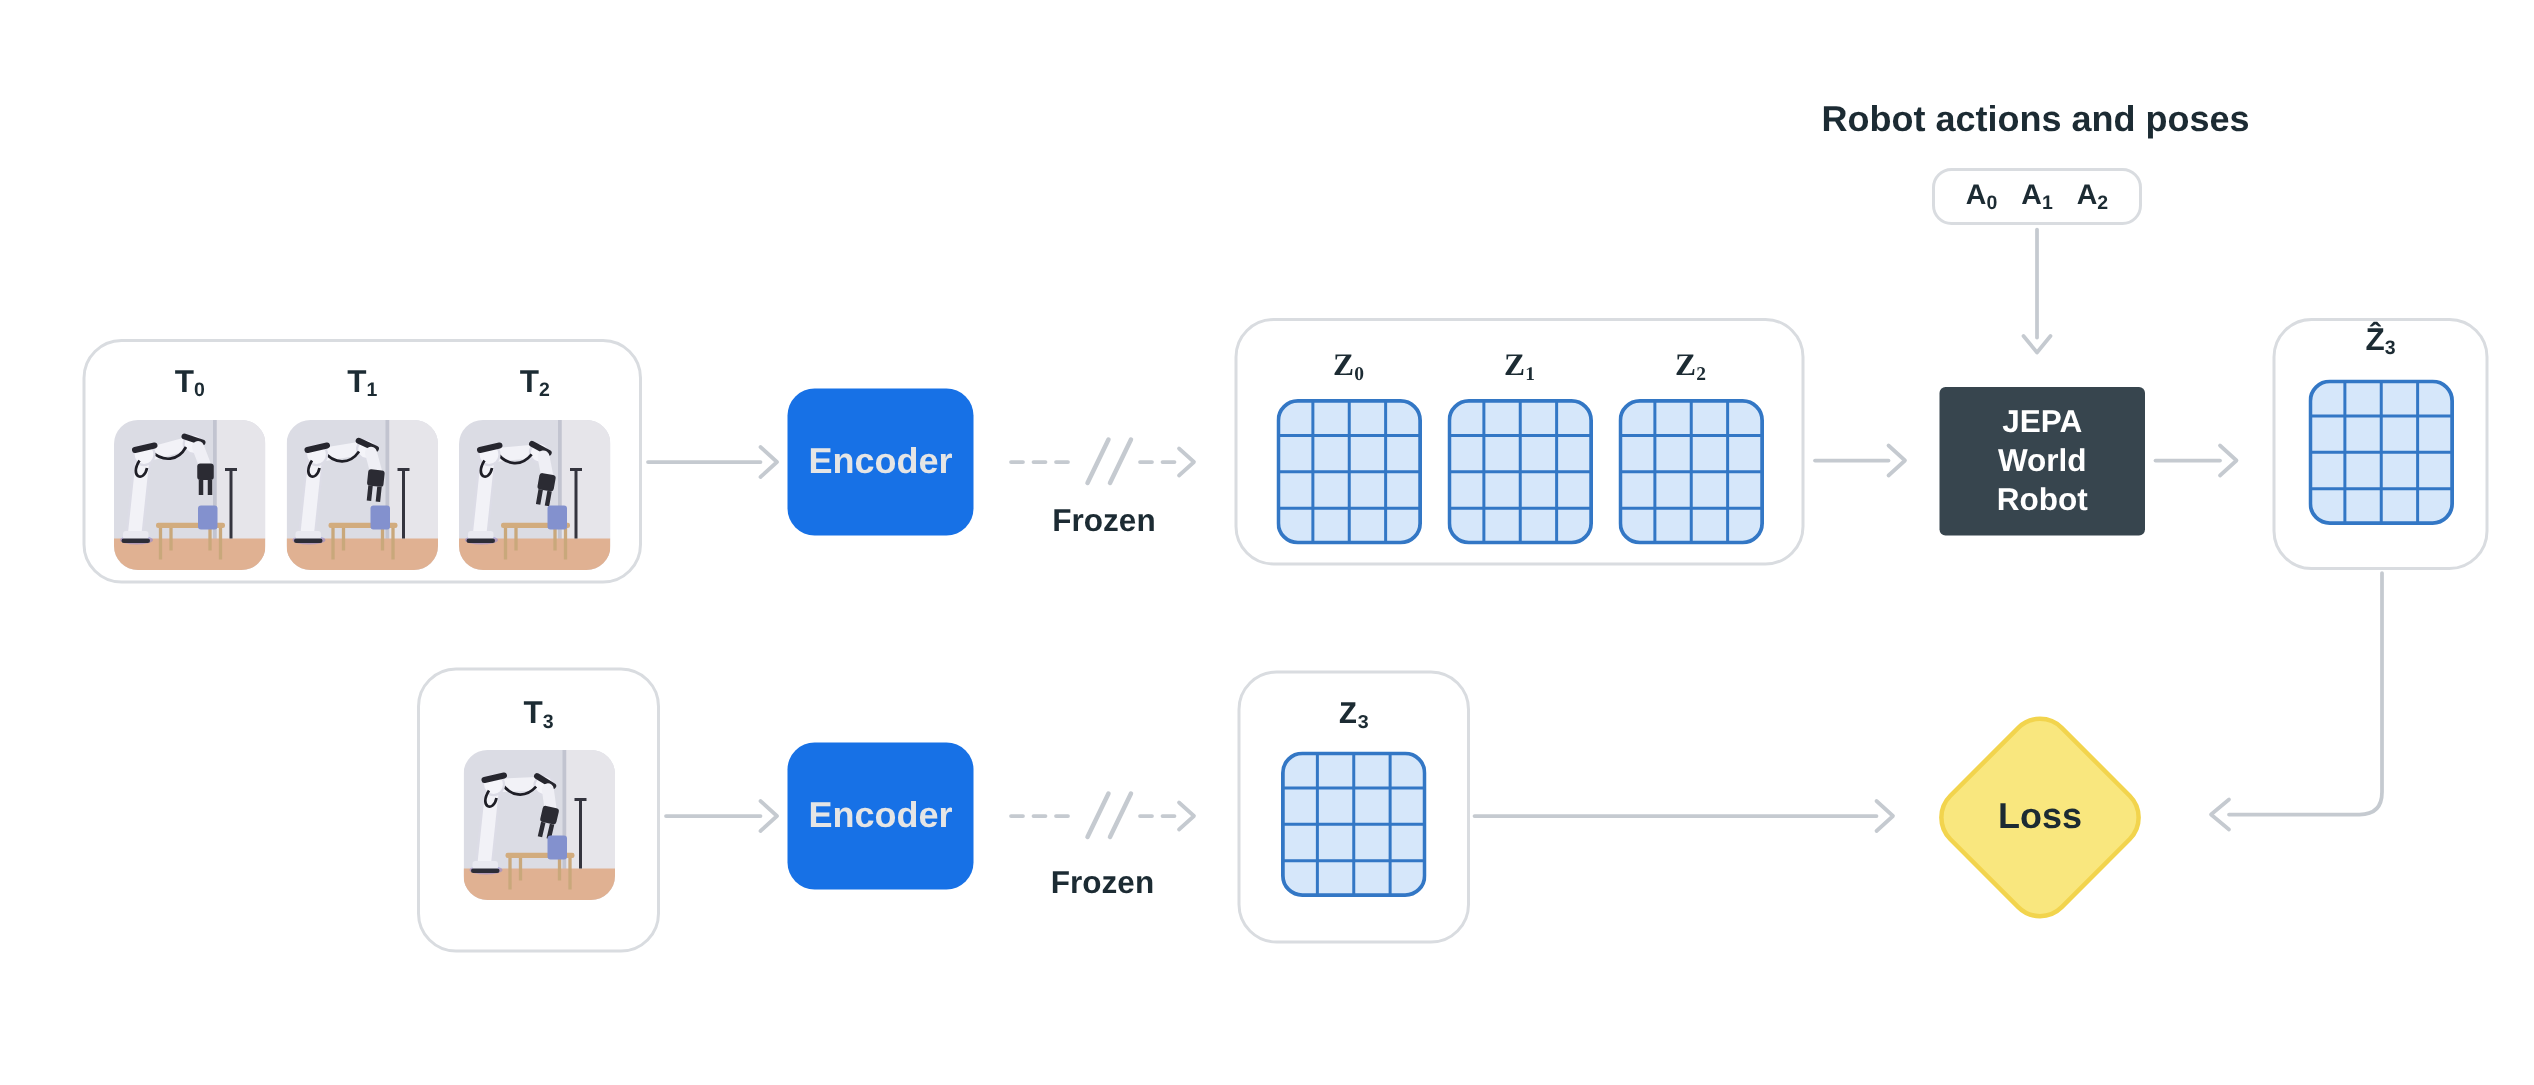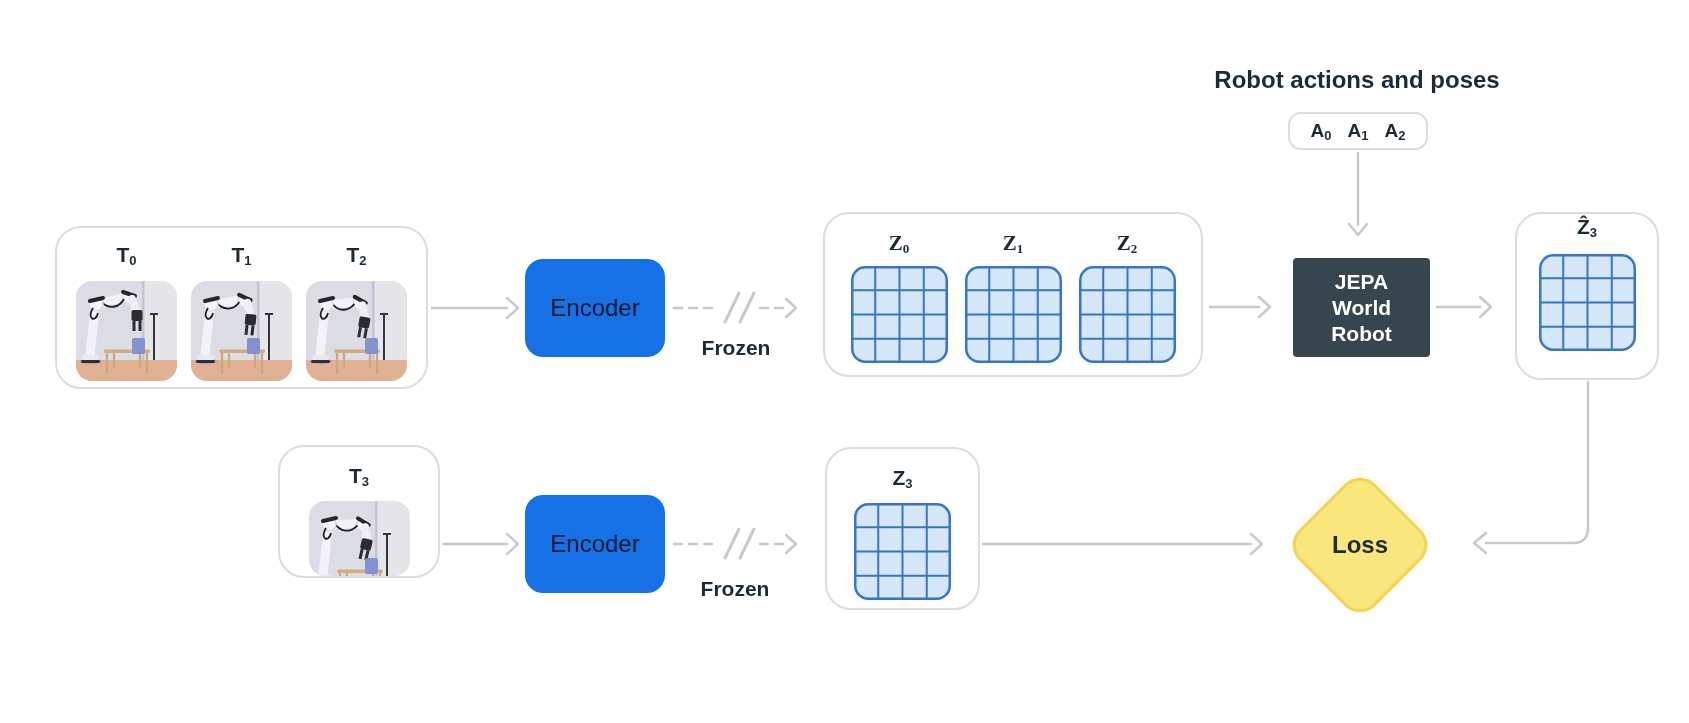--- a/index.html
+++ b/index.html
@@ -10,38 +10,38 @@
   .connectors .dashed{stroke-dasharray:8 7;}
   .connectors .head{stroke:var(--line-gray);stroke-width:2.5;fill:none;stroke-linecap:round;stroke-linejoin:round;}
   .connectors .slashes{stroke:var(--line-gray);stroke-width:3;fill:none;stroke-linecap:round;}
 
   .container-box{position:absolute;background:#fff;border:2px solid var(--box-border);
                  border-radius:26px;box-sizing:border-box;display:flex;justify-content:center;}
   .frame-label{font-weight:700;font-size:21px;line-height:26px;color:var(--text-dark);text-align:center;}
   .frame-label sub,.tok sub{font-size:13px;vertical-align:-3px;font-weight:700;}
 
   .frames-top{left:55px;top:226px;width:373px;height:163px;gap:14px;padding-top:14px;}
-  .frame-bottom{left:278px;top:445px;width:162px;height:133px;padding-top:16px;}
+  .frame-bottom{left:278px;top:445px;width:162px;height:190px;padding-top:16px;}
   .frame-col{display:flex;flex-direction:column;align-items:center;}
   .frame-img{width:101px;height:100px;border-radius:16px;overflow:hidden;margin-top:7px;}
   .frame-bottom .frame-img{margin-top:6px;}
   .robot-scene{display:block;width:101px;height:100px;}
 
   .latents-top{left:823px;top:212px;width:380px;height:165px;gap:17px;padding-top:16px;font-family:Liberation Serif, serif;}
   .latent-col{display:flex;flex-direction:column;align-items:center;}
   .latent-col .latent-grid{margin-top:4px;}
   .pred-box{left:1515px;top:212px;width:144px;height:168px;}
   .pred-box .latent-grid{margin-top:8px;}
-  .latent-bottom{left:825px;top:447px;width:155px;height:163px;padding-top:16px;}
+  .latent-bottom{left:825px;top:447px;width:155px;height:182px;padding-top:16px;font-family:Liberation Mono, monospace;}
   .latent-bottom .latent-grid{margin-top:6px;}
   .latent-grid rect{fill:var(--grid-fill);stroke:var(--grid-line);stroke-width:2.5;}
   .latent-grid path{stroke:var(--grid-line);stroke-width:2;fill:none;}
 
-  .encoder{position:absolute;width:140px;height:98px;border-radius:18px;background:var(--encoder-blue);
-           color:#0f172a;font-weight:400;font-size:24px;display:flex;align-items:center;justify-content:center;}
+  .encoder{position:absolute;width:124px;height:98px;border-radius:18px;background:var(--encoder-blue);
+           color:#e5e5e5;font-weight:700;font-size:24px;display:flex;align-items:center;justify-content:center;}
   .encoder-top{left:525px;top:259px;}
   .encoder-bottom{left:525px;top:495px;}
   .frozen{position:absolute;width:150px;text-align:center;font-weight:700;font-size:21px;color:var(--text-dark);}
   .frozen-top{left:661px;top:336px;}
   .frozen-bottom{left:660px;top:577px;}
 
   .world-model{position:absolute;left:1293px;top:258px;width:137px;height:99px;border-radius:4px;
                background:var(--world-model-dark);color:#fff;font-weight:700;font-size:21px;line-height:26px;
                display:flex;flex-direction:column;align-items:center;justify-content:center;text-align:center;}
 

